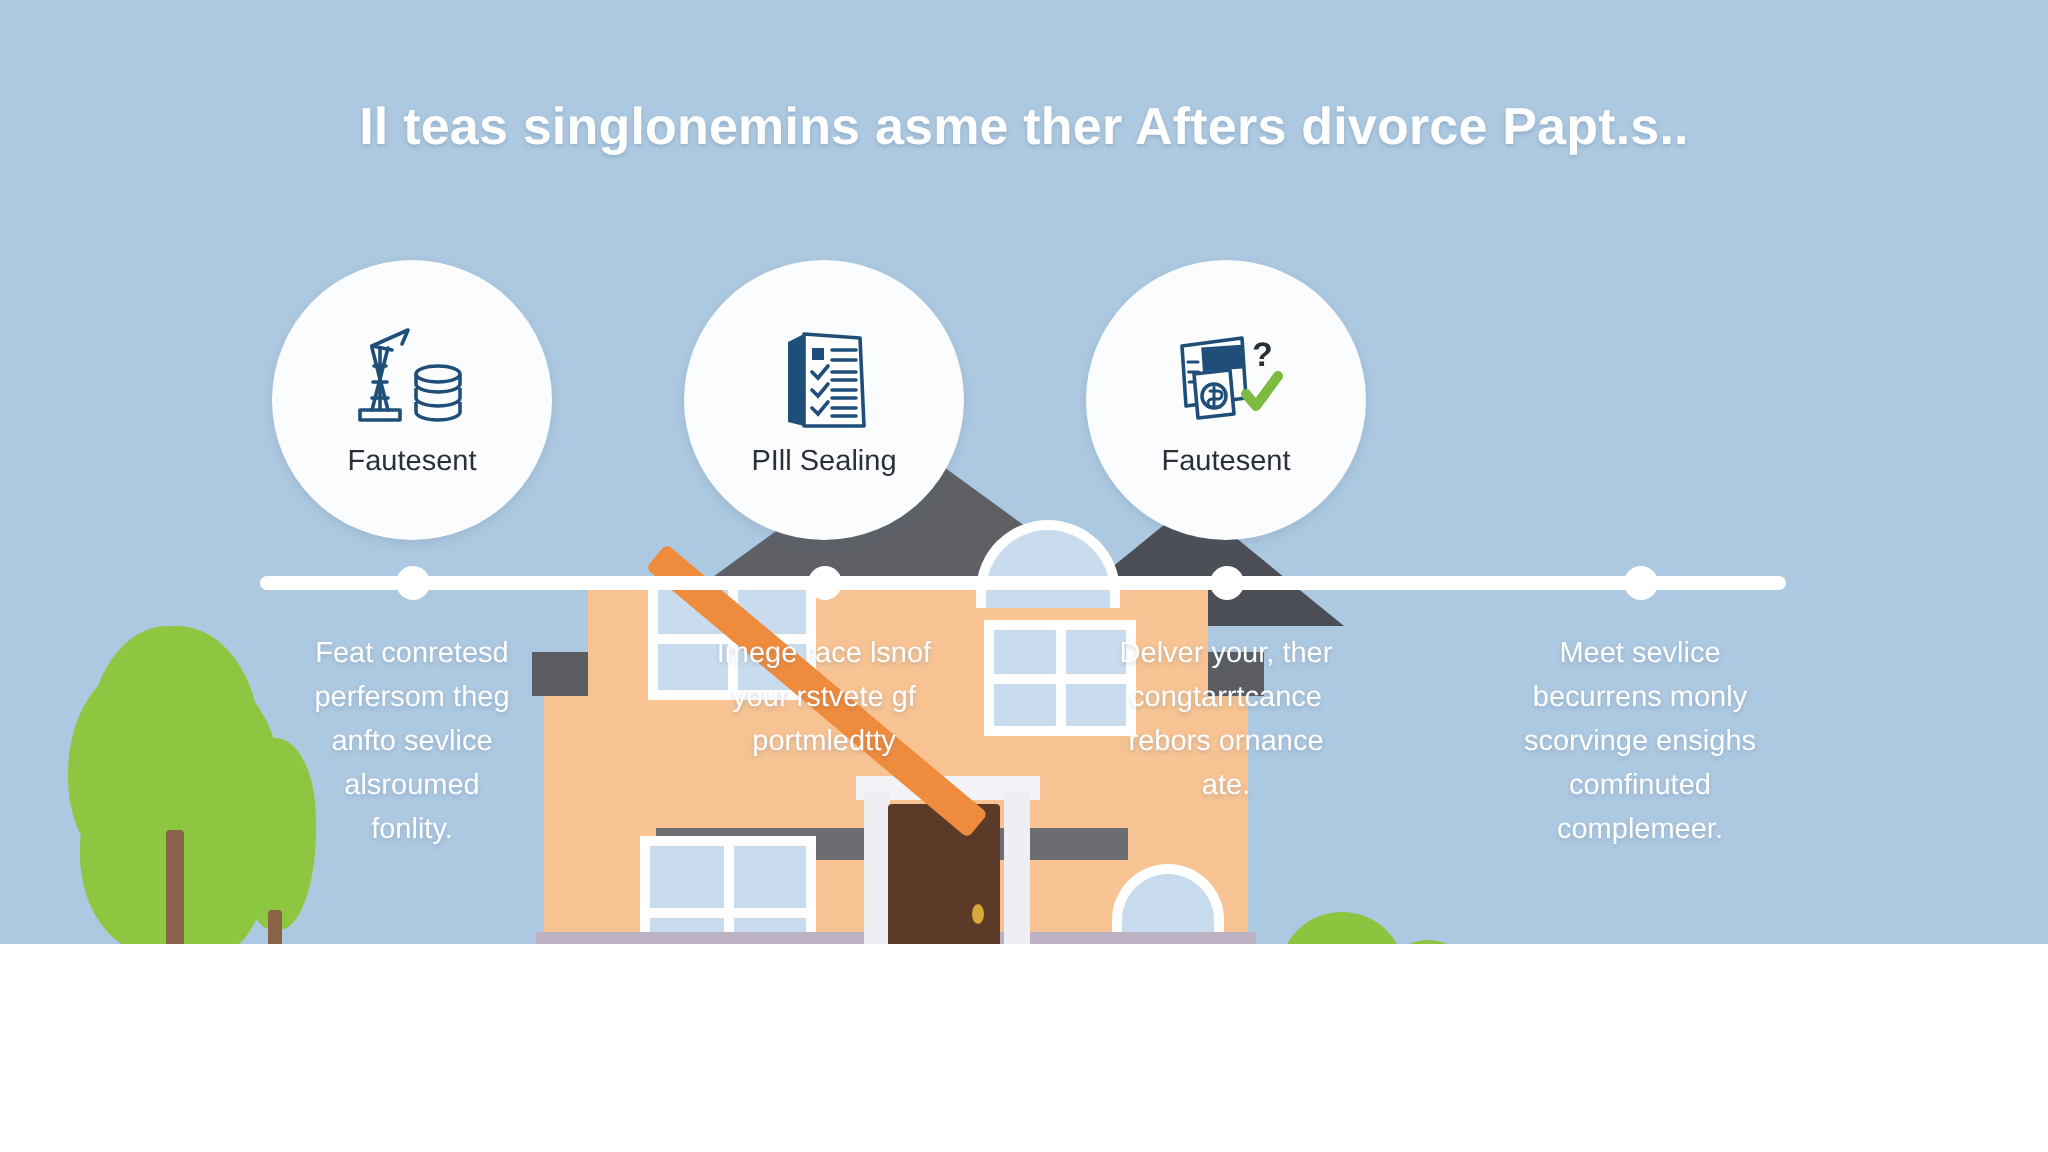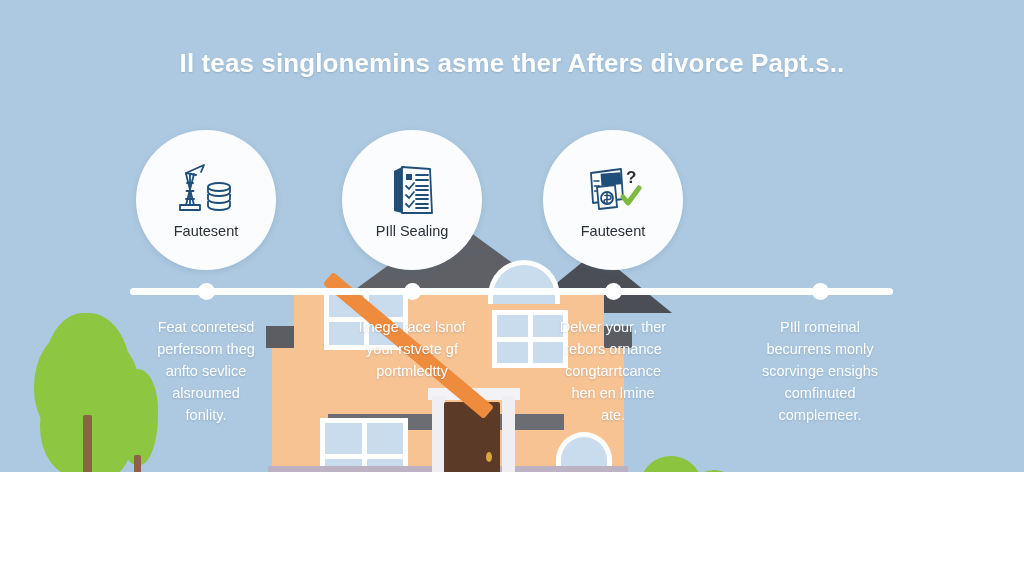--- a/index.html
+++ b/index.html
@@ -425,27 +425,26 @@
           <path d="M26 32.5 v9 M24 34.5 h4 a2 2 0 0 1 0 4 h-3 a2 2 0 0 0 0 4 h4" fill="none" stroke="#1f4e79" stroke-width="1.5" stroke-linecap="round"></path>
           <text x="45" y="22" font-family="Liberation Sans, sans-serif" font-size="17" font-weight="bold" fill="#2b2f36">?</text>
           <path d="M42 36 l5 6 l11 -15" fill="none" stroke="#7dba3f" stroke-width="5" stroke-linecap="round" stroke-linejoin="round"></path>
         </svg>
       </div>
       <div class="step-label">Fautesent</div>
     </div>
   </div>
   <div class="col" style="left:613px">
     <div>Delver your, ther</div>
+    <div>congtarrtcance</div>
     <div>rebors ornance</div>
-    <div>congtarrtcance</div>
-    <div>hen en lmine</div>
     <div>ate.</div>
   </div>
 
   <div class="col" style="left:820px">
-    <div>PIll romeinal</div>
+    <div>Meet sevlice</div>
     <div>becurrens monly</div>
     <div>scorvinge ensighs</div>
     <div>comfinuted</div>
     <div>complemeer.</div>
   </div>
 
 </div>
 
 </body></html>

